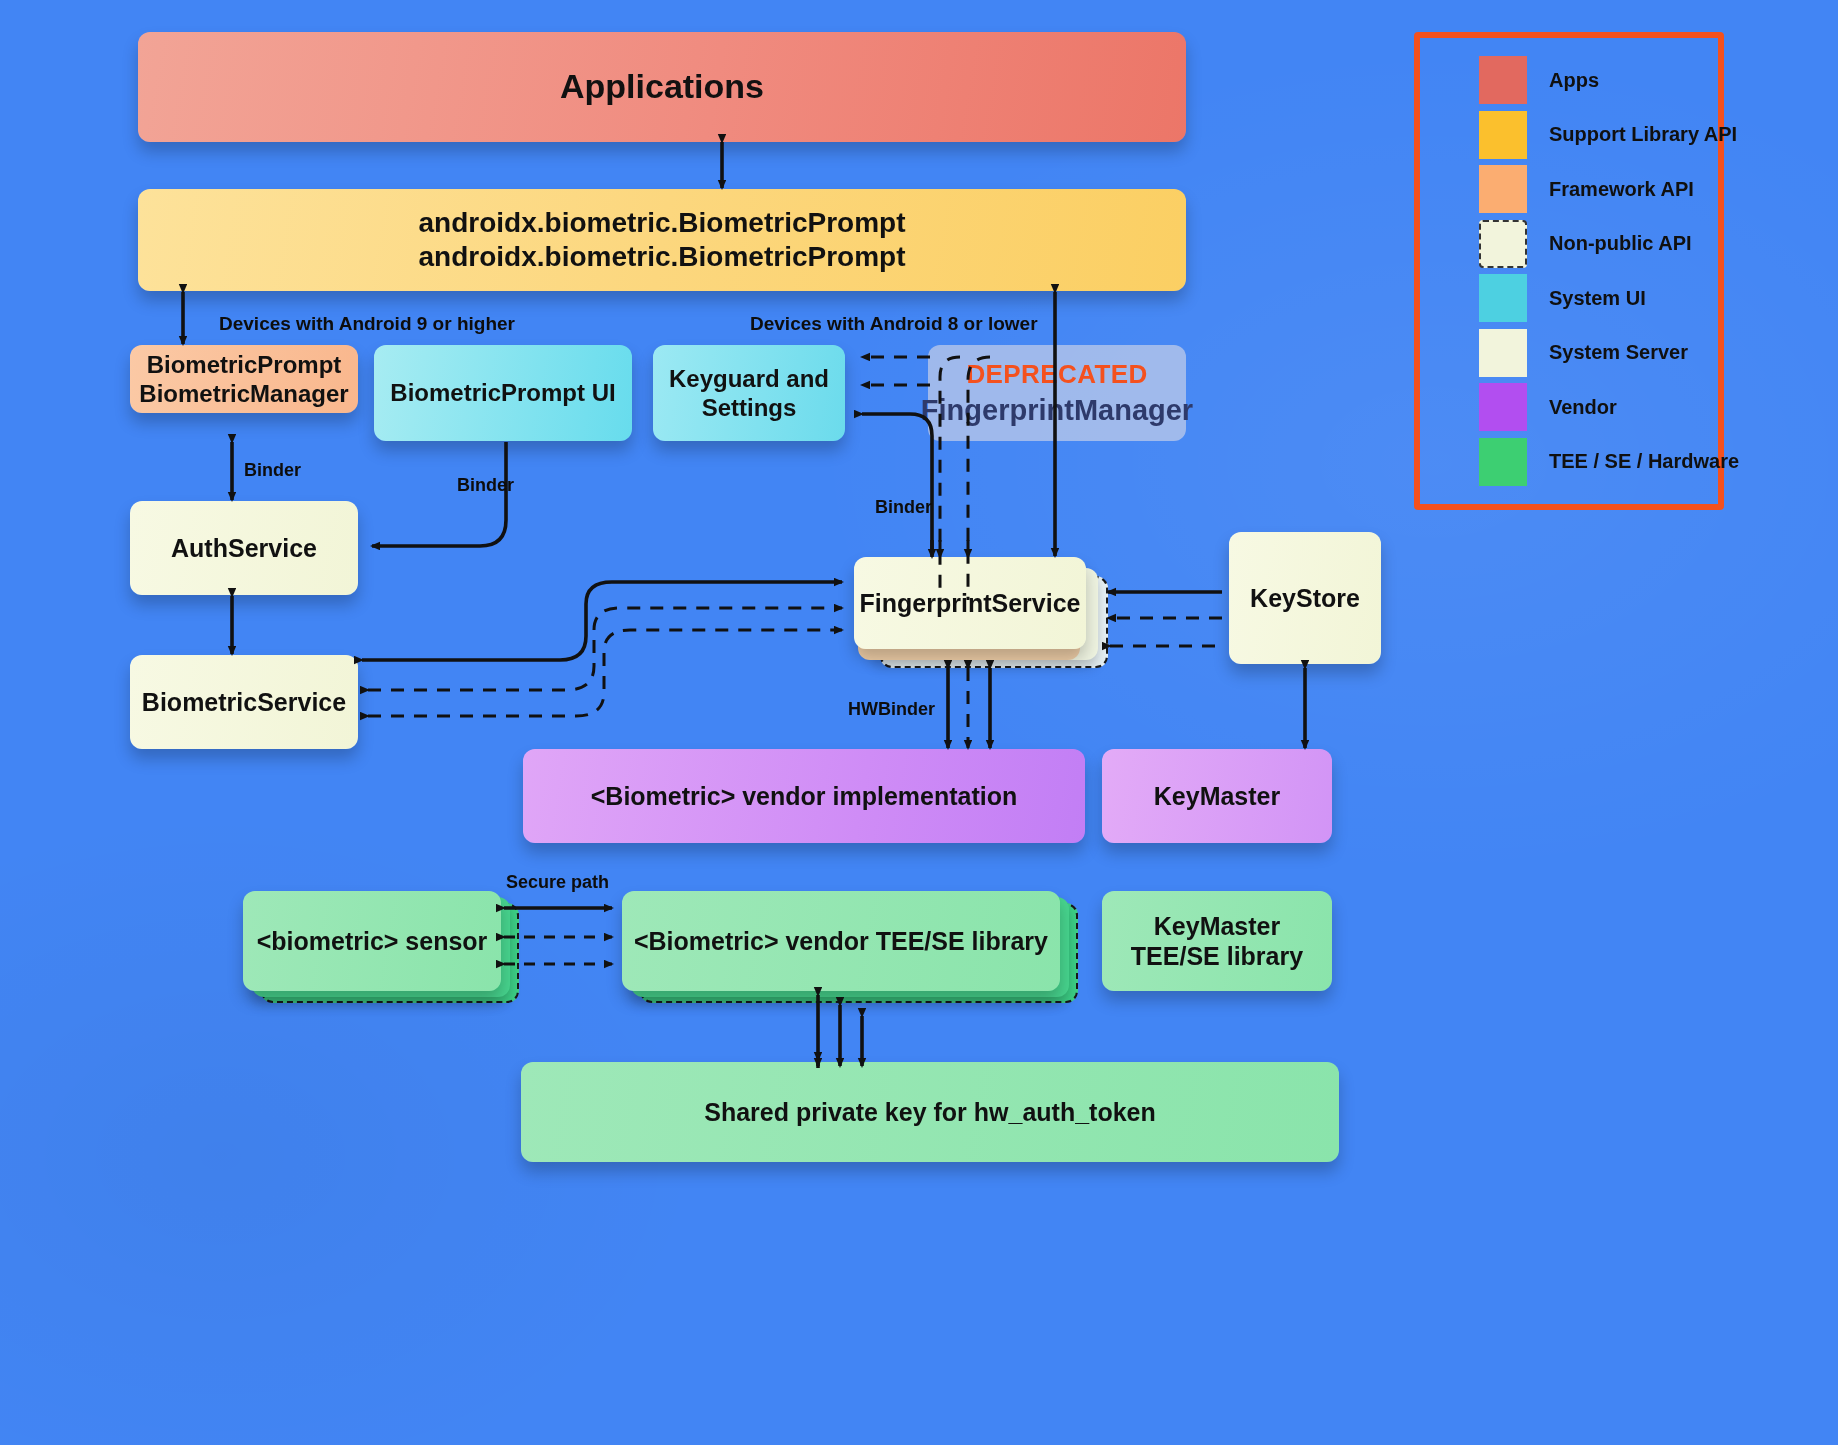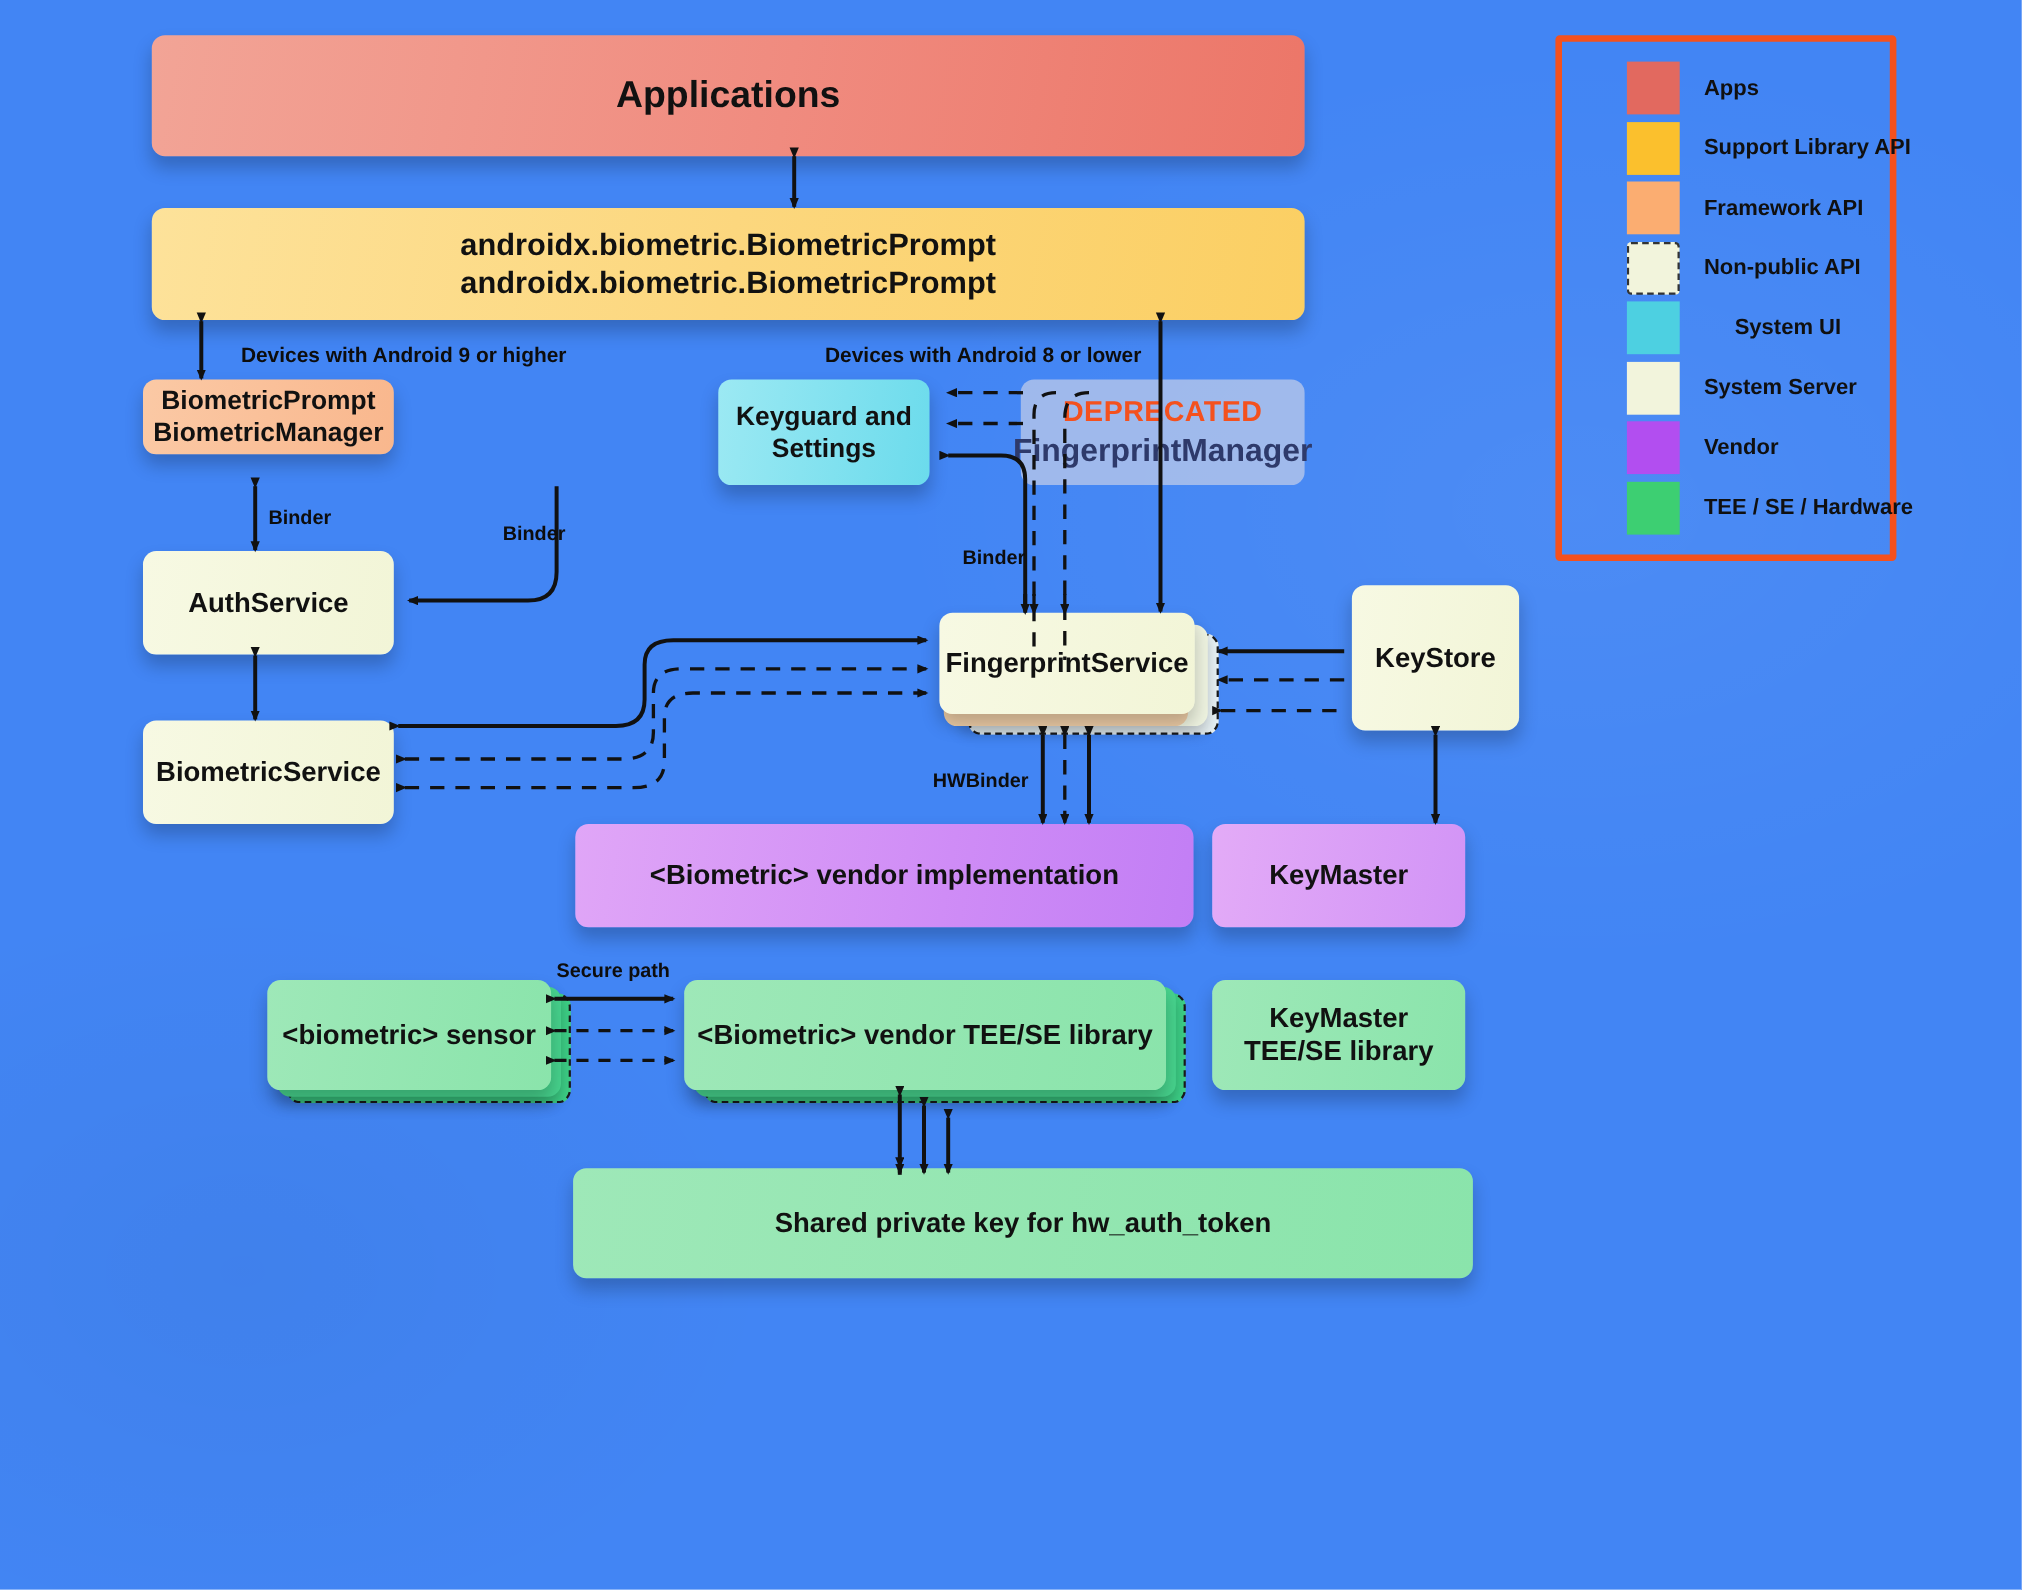--- a/index.html
+++ b/index.html
@@ -151,20 +151,24 @@
     <span>androidx.biometric.BiometricPrompt</span>
     <span>androidx.biometric.BiometricPrompt</span>
   </div>
 
   <div class="box" style="left:130px; top:345px; width:228px; height:68px; font-size:24px; flex-direction:column;
               background:linear-gradient(100deg,#fbc9a5 0%,#f9b78d 100%);">
     <span>BiometricPrompt</span>
     <span>BiometricManager</span>
   </div>
 
+  <div class="box" style="left:374px; top:345px; width:258px; height:96px; font-size:24px;
+              background:linear-gradient(100deg,#a7ecf2 0%,#67dced 100%);">
+    <span>BiometricPrompt UI</span>
+  </div>
 
   <div class="box" style="left:653px; top:345px; width:192px; height:96px; font-size:24px; flex-direction:column;
               background:linear-gradient(100deg,#9ce9f3 0%,#6bdbec 100%);">
     <span>Keyguard and</span>
     <span>Settings</span>
   </div>
 
   <div class="deprecated-wrap" style="left:928px; top:345px; width:258px; height:96px;">
     <span class="dep-tag">DEPRECATED</span>
     <span class="dep-name">FingerprintManager</span>
@@ -247,21 +251,21 @@
         <div class="lg-tx">Support Library API</div>
       </div>
       <div class="lg-row" style="top: 127px;">
         <div class="lg-sw" style="background: rgb(251, 173, 113);"></div>
         <div class="lg-tx">Framework API</div>
       </div>
       <div class="lg-row" style="top: 181.5px;">
         <div class="lg-sw dashed" style="background: rgb(242, 244, 220);"></div>
         <div class="lg-tx">Non-public API</div>
       </div>
-      <div class="lg-row" style="top: 236px; gap: 28px;">
+      <div class="lg-row" style="top: 236px;">
         <div class="lg-sw" style="background: rgb(77, 208, 225);"></div>
         <div class="lg-tx">System UI</div>
       </div>
       <div class="lg-row" style="top: 290.5px;">
         <div class="lg-sw" style="background: rgb(242, 244, 220);"></div>
         <div class="lg-tx">System Server</div>
       </div>
       <div class="lg-row" style="top: 345px;">
         <div class="lg-sw" style="background: rgb(178, 78, 240);"></div>
         <div class="lg-tx">Vendor</div>

